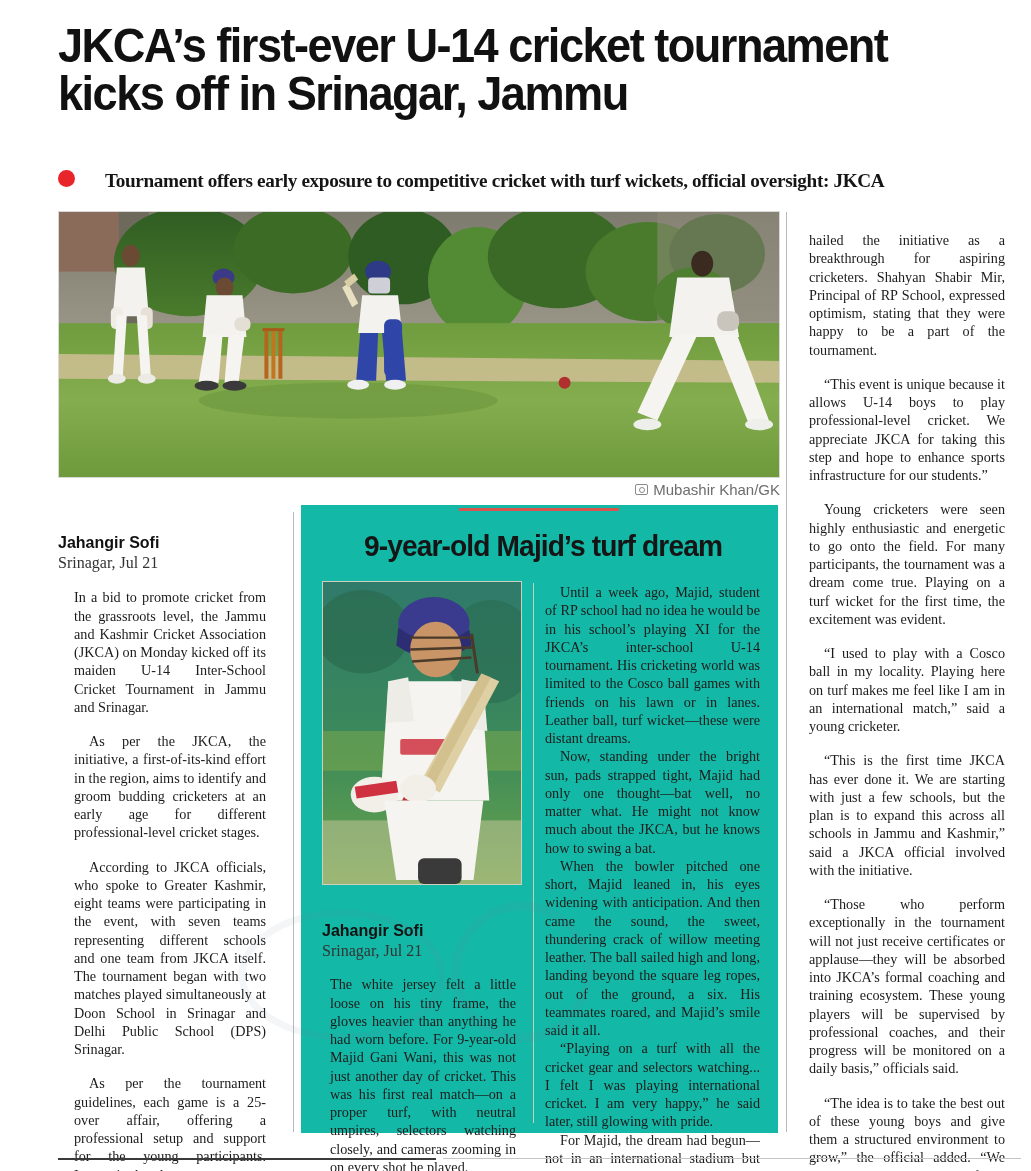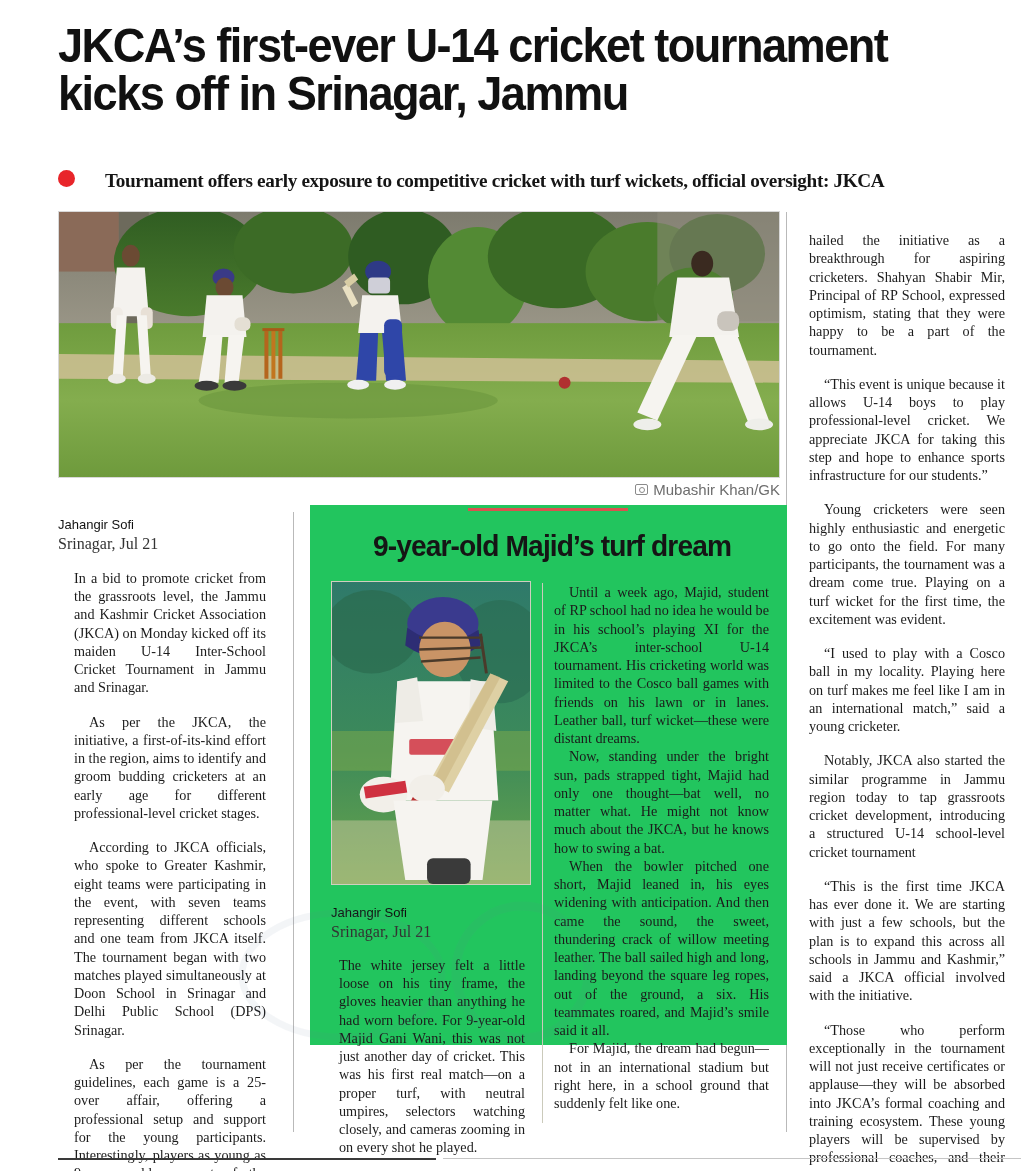--- a/index.html
+++ b/index.html
@@ -80,34 +80,34 @@
     font-size:14.2px;
     line-height:1.285;
     text-align:justify;
     color:#1b1b1b;
     -webkit-hyphens:none;hyphens:none;
   }
   .col p{margin:16px;text-indent:15px;}
   .col p.first{text-indent:0;}
   .byline{
     font-family:"Liberation Sans", sans-serif;
-    font-weight:normal;font-size:13px;color:#111;
-    margin:0 0 1px 0;line-height:1.2;
+    font-weight:bold;font-size:16px;color:#111;
+    margin:16px 0 1px 0;line-height:1.2;
   }
   .dateline{
     font-family:Liberation Serif, serif;
     font-size:16px;color:#333;margin:0 0 15px 0;line-height:1.2;
   }
   .col-left{left:58px;top:517px;width:224px;}
   .col-right{left:793px;top:215px;width:228px;}
 
   
   .sidebox{
-    position:absolute;left:310px;top:505px;width:477px;height:540px;
-    background:#22c55e;
+    position:absolute;left:301px;top:505px;width:477px;height:628px;
+    background:#14b8a6;
     box-sizing:border-box;
   }
   .sb-redrule{
     position:absolute;left:158px;top:3px;width:160px;height:3px;background:#d9534f;
   }
   .sb-title{
     position:absolute;left:22px;top:26px;width:440px;
     font-family:"Liberation Sans", sans-serif;
     font-weight:bold;font-size:29px;line-height:1.05;
     letter-spacing:-0.9px;color:#151515;
@@ -272,21 +272,20 @@
         <p>“We are monitoring the performance of every player closely. Our match officials are conducting the games under the supervision of JKCA,” said Abdul Qayoom Bagaw, the tournament coordinator and a senior JKCA functionary.</p>
       </div>
   </div>
 
   <div class="col col-right">
     <div id="right-paras">
         <p class="first">hailed the initiative as a breakthrough for aspiring cricketers. Shahyan Shabir Mir, Principal of RP School, expressed optimism, stating that they were happy to be a part of the tournament.</p>
         <p>“This event is unique because it allows U-14 boys to play professional-level cricket. We appreciate JKCA for taking this step and hope to enhance sports infrastructure for our students.”</p>
         <p>Young cricketers were seen highly enthusiastic and energetic to go onto the field. For many participants, the tournament was a dream come true. Playing on a turf wicket for the first time, the excitement was evident.</p>
         <p>“I used to play with a Cosco ball in my locality. Playing here on turf makes me feel like I am in an international match,” said a young cricketer.</p>
-        <p>Notably, JKCA also started the similar programme in Jammu region today to tap grassroots cricket development, introducing a structured U-14 school-level cricket tournament</p>
         <p>“This is the first time JKCA has ever done it. We are starting with just a few schools, but the plan is to expand this across all schools in Jammu and Kashmir,” said a JKCA official involved with the initiative.</p>
         <p>“Those who perform exceptionally in the tournament will not just receive certificates or applause—they will be absorbed into JKCA’s formal coaching and training ecosystem. These young players will be supervised by professional coaches, and their progress will be monitored on a daily basis,” officials said.</p>
         <p>“The idea is to take the best out of these young boys and give them a structured environment to grow,” the official added. “We will provide them the platform, coaching, and mentoring that’s needed at this crucial stage.”</p>
       </div>
   </div>
 
   <div class="sidebox">
     <div class="sb-redrule"></div>
     <div class="sb-title">9-year-old Majid’s turf dream</div>
 
@@ -340,20 +339,21 @@
       <div id="sb-left-paras">
           <p class="first">The white jersey felt a little loose on his tiny frame, the gloves heavier than anything he had worn before. For 9-year-old Majid Gani Wani, this was not just another day of cricket. This was his first real match—on a proper turf, with neutral umpires, selectors watching closely, and cameras zooming in on every shot he played.</p>
         </div>
     </div>
 
     <div class="sb-right">
       <div id="sb-right-paras">
           <p class="first">Until a week ago, Majid, student of RP school had no idea he would be in his school’s playing XI for the JKCA’s inter-school U-14 tournament. His cricketing world was limited to the Cosco ball games with friends on his lawn or in lanes. Leather ball, turf wicket—these were distant dreams.</p>
           <p>Now, standing under the bright sun, pads strapped tight, Majid had only one thought—bat well, no matter what. He might not know much about the JKCA, but he knows how to swing a bat.</p>
           <p>When the bowler pitched one short, Majid leaned in, his eyes widening with anticipation. And then came the sound, the sweet, thundering crack of willow meeting leather. The ball sailed high and long, landing beyond the square leg ropes, out of the ground, a six. His teammates roared, and Majid’s smile said it all.</p>
+          <p>“Playing on a turf with all the cricket gear and selectors watching... I felt I was playing international cricket. I am very happy,” he said later, still glowing with pride.</p>
           <p>For Majid, the dream had begun—not in an international stadium but right here, in a school ground that suddenly felt like one.</p>
         </div>
     </div>
   </div>
 
   <div class="watermark">
     <svg viewBox="0 0 470 190">
       <circle cx="300" cy="92" r="66" fill="none" stroke="#6a7fa0" stroke-width="9"></circle>
       <ellipse cx="120" cy="95" rx="100" ry="62" fill="none" stroke="#6a7fa0" stroke-width="7"></ellipse>
     </svg>

